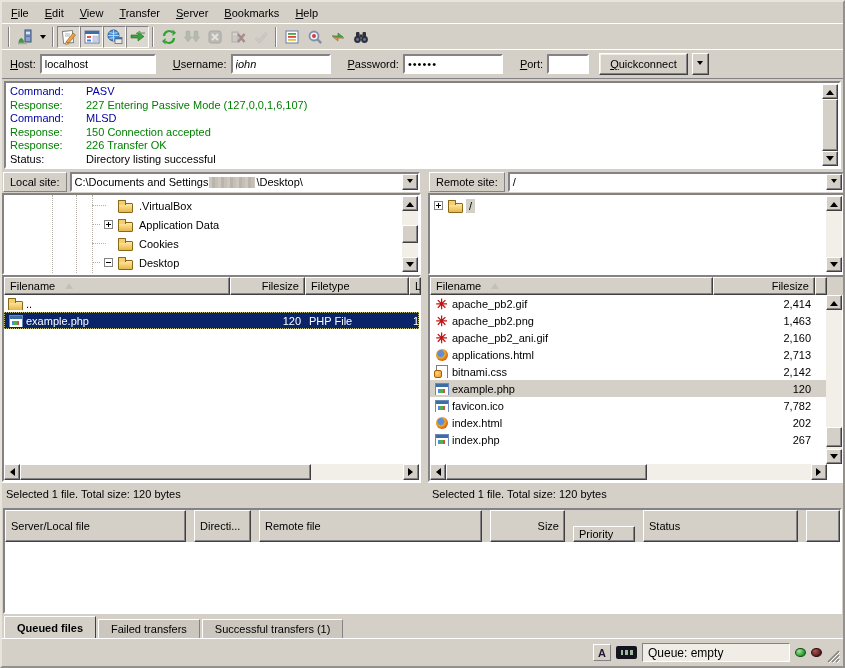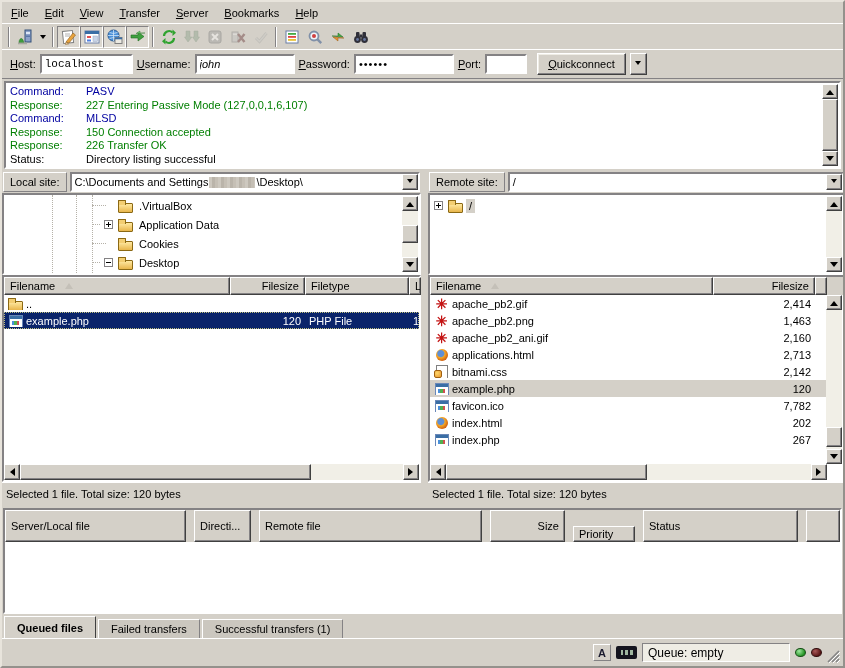--- a/index.html
+++ b/index.html
@@ -27,21 +27,21 @@
   .tb-btn{width:23px;height:22px;display:flex;align-items:center;justify-content:center;border:1px solid transparent;}
   .tb-btn svg{width:16px;height:16px;}
   .tb-btn.pressed{border-color:#848284 #FFFFFF #FFFFFF #848284;background:#DCD8D0;}
   .tb-btn.disabled svg{opacity:.42;filter:grayscale(70%);}
   .tb-drop{width:13px;height:22px;display:flex;align-items:center;justify-content:center;}
   .tb-sep{width:2px;height:20px;border-left:1px solid #848284;border-right:1px solid #fff;margin:0 3px;}
   .arr-dn{width:0;height:0;border:3px solid transparent;border-top:4px solid #000;margin-top:4px;}
 
   
   .quickbar{height:30px;display:flex;align-items:center;padding:0 6px;gap:4px;flex:0 0 30px;border-top:1px solid #fff;border-bottom:1px solid #848284;}
-  .qc-label{display:inline-block;margin-left:0;}
+  .qc-label{display:inline-block;margin-left:13px;}
   .qc-label::first-letter{text-decoration:underline;}
   .qc-input{height:20px;border:2px solid;border-color:#848284 #FFFFFF #FFFFFF #848284;background:#fff;font-size:11px;padding:1px 3px;outline:none;}
   .qc-btn{height:22px;padding:2px 10px;background:#D4D0C8;border:1px solid;border-color:#FFFFFF #404040 #404040 #FFFFFF;box-shadow:inset -1px -1px 0 #848284,inset 1px 1px 0 #EFEDE5;font-size:11px;}
   .qc-btn span{display:inline-block;}
   .qc-btn span::first-letter{text-decoration:underline;}
   .qc-dropbtn{width:17px;height:22px;background:#D4D0C8;border:1px solid;border-color:#FFFFFF #404040 #404040 #FFFFFF;box-shadow:inset -1px -1px 0 #848284;display:flex;align-items:center;justify-content:center;}
 
   
   .logwrap{flex:0 0 92px;padding:2px;}
   .logbox{height:88px;background:#fff;position:relative;padding:2px 20px 2px 4px;overflow:hidden;}
@@ -275,21 +275,21 @@
           <circle cx="11.5" cy="10.5" r="3.4" fill="#30303A"></circle>
           <rect x="6.5" y="5.5" width="3" height="3" fill="#30303A"></rect>
           <circle cx="4.5" cy="10.5" r="1.4" fill="#6878A0"></circle>
           <circle cx="11.5" cy="10.5" r="1.4" fill="#6878A0"></circle>
         </svg>
     </span>
   </div>
 
   <div class="quickbar">
     <label class="qc-label" style="margin-left:2px;">Host:</label>
-    <input class="qc-input" style="width: 93px; font-family: Liberation Mono, monospace;" value="localhost">
+    <input class="qc-input" style="width: 116px;" value="localhost">
     <label class="qc-label">Username:</label>
     <input class="qc-input" style="width: 100px; font-style: italic;" value="john">
     <label class="qc-label">Password:</label>
     <input class="qc-input" style="width: 100px; letter-spacing: 1px;" value="••••••">
     <label class="qc-label">Port:</label>
     <input class="qc-input" style="width: 42px;" value="">
     <button class="qc-btn" style="margin-left:6px;"><span>Quickconnect</span></button>
     <span class="qc-dropbtn">
         <span class="arr-dn" style="margin-top:0;"></span>
       </span>

